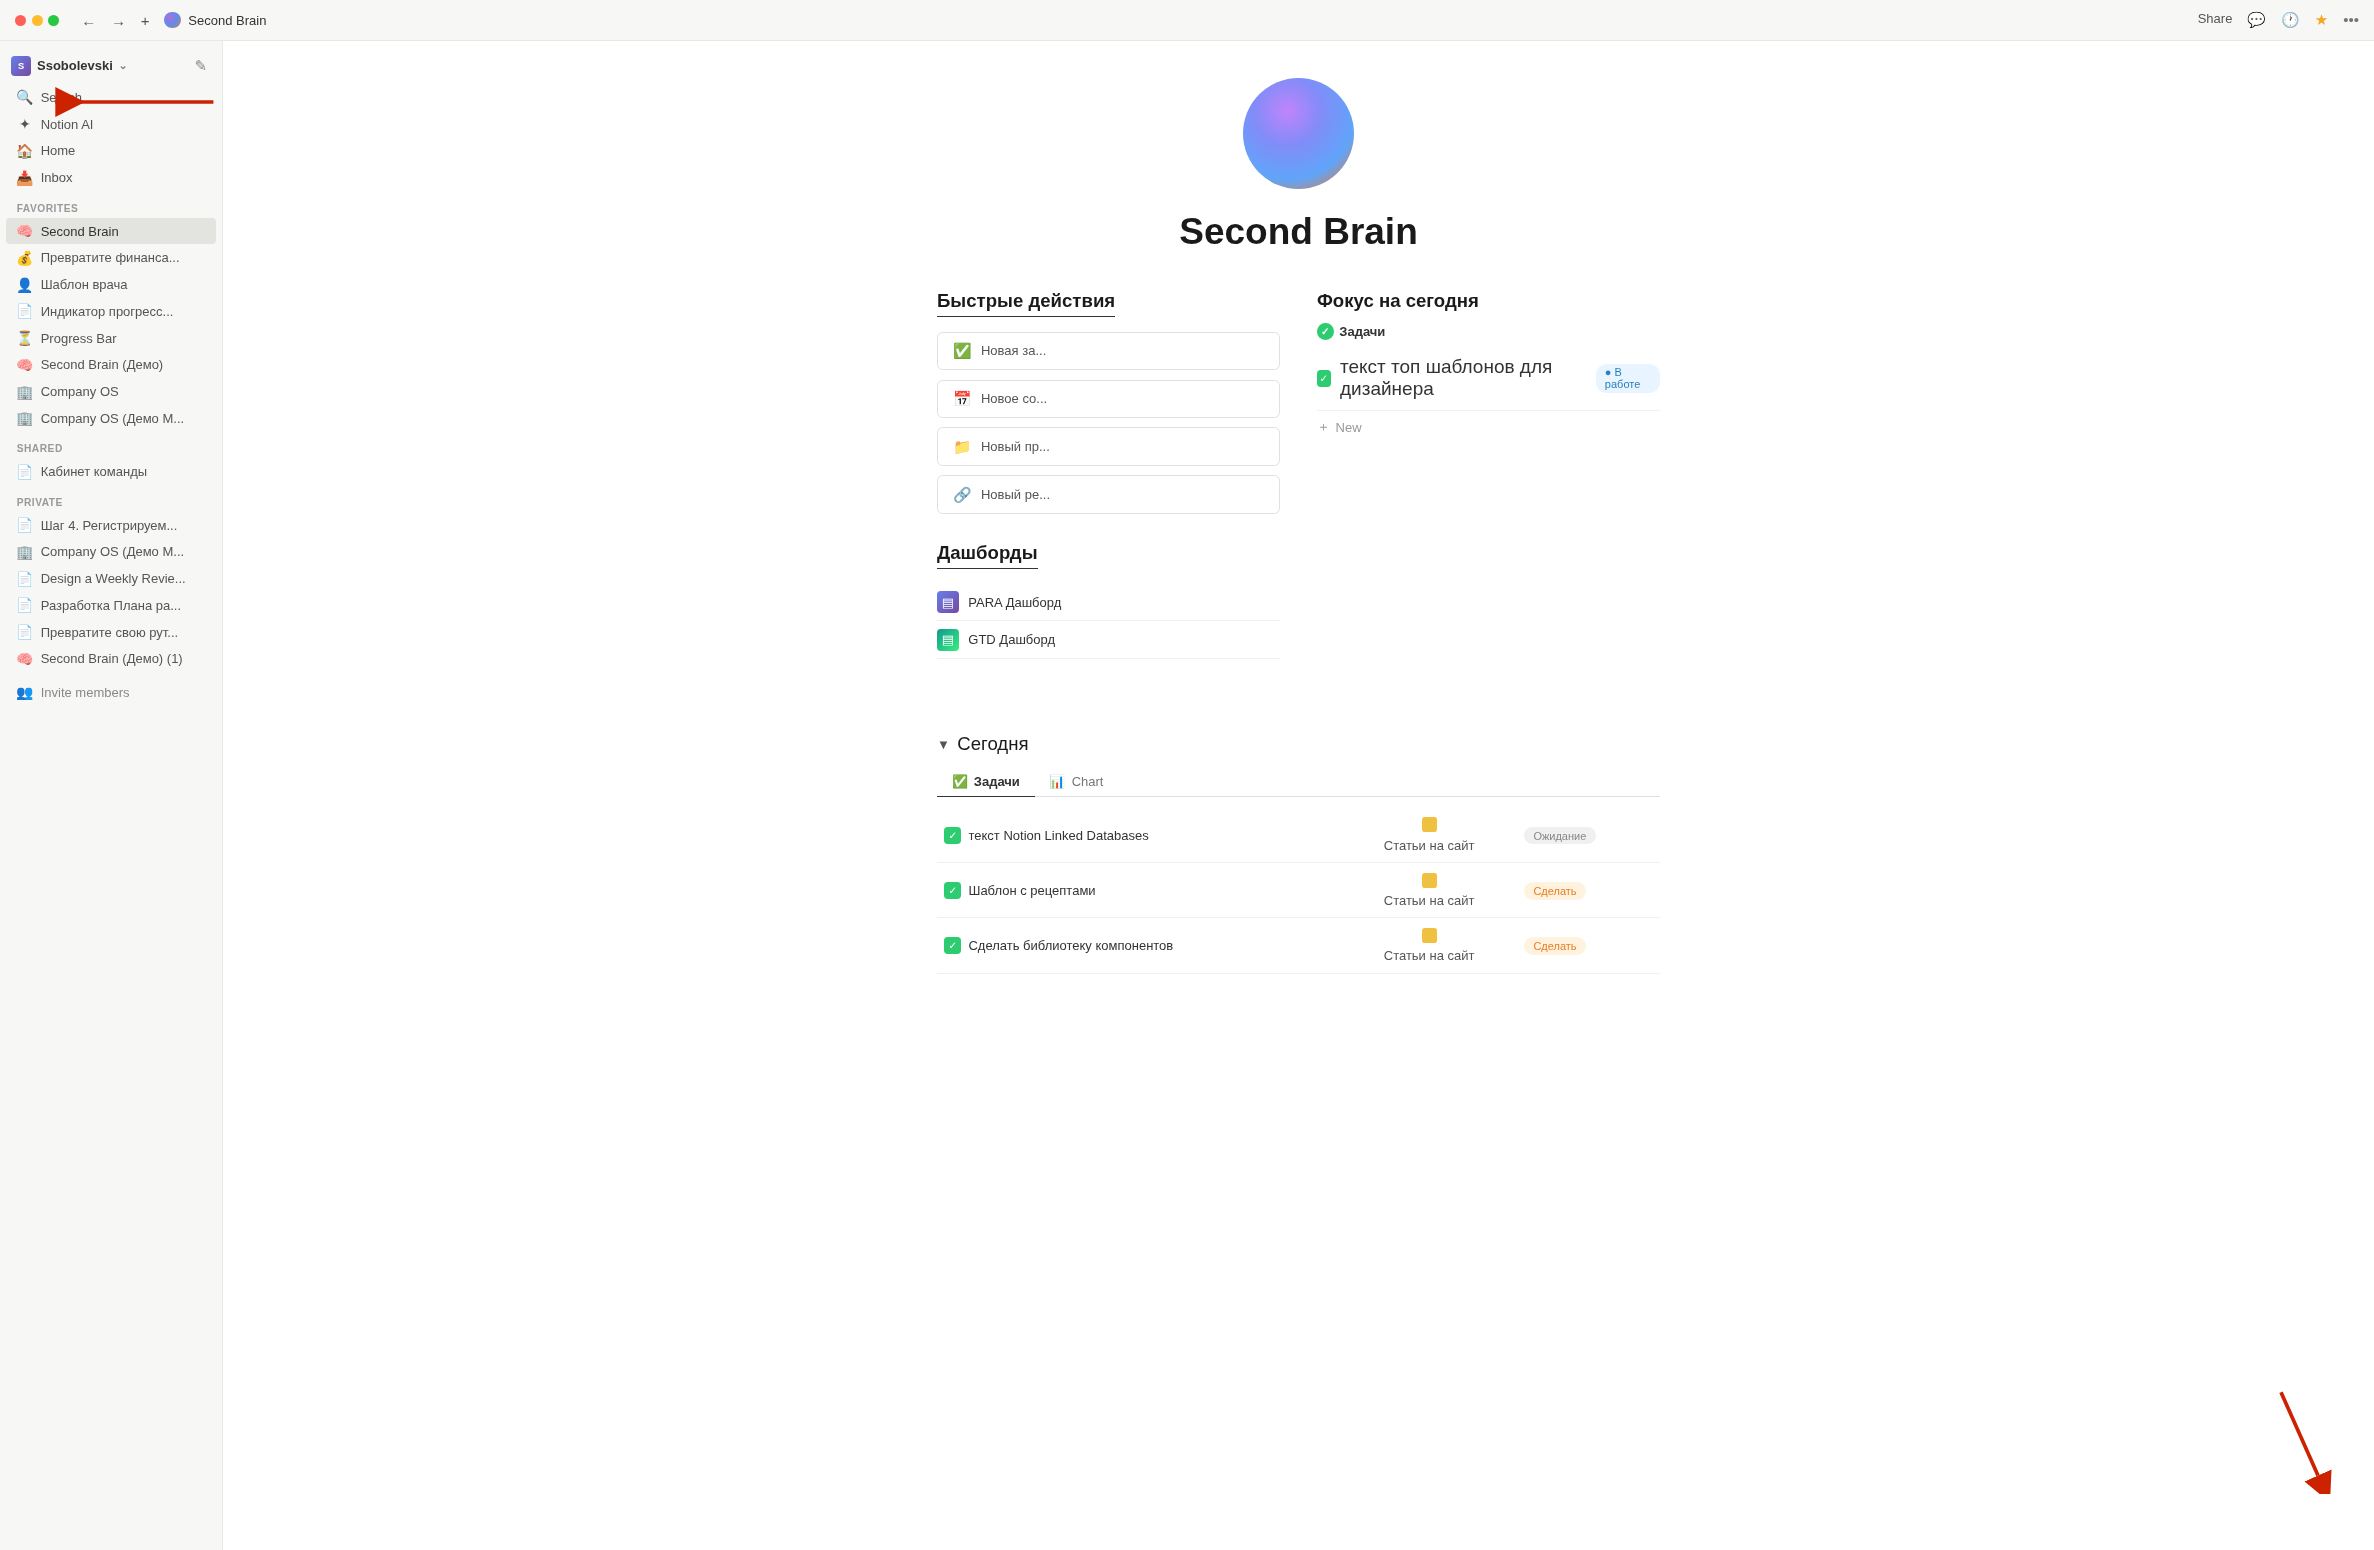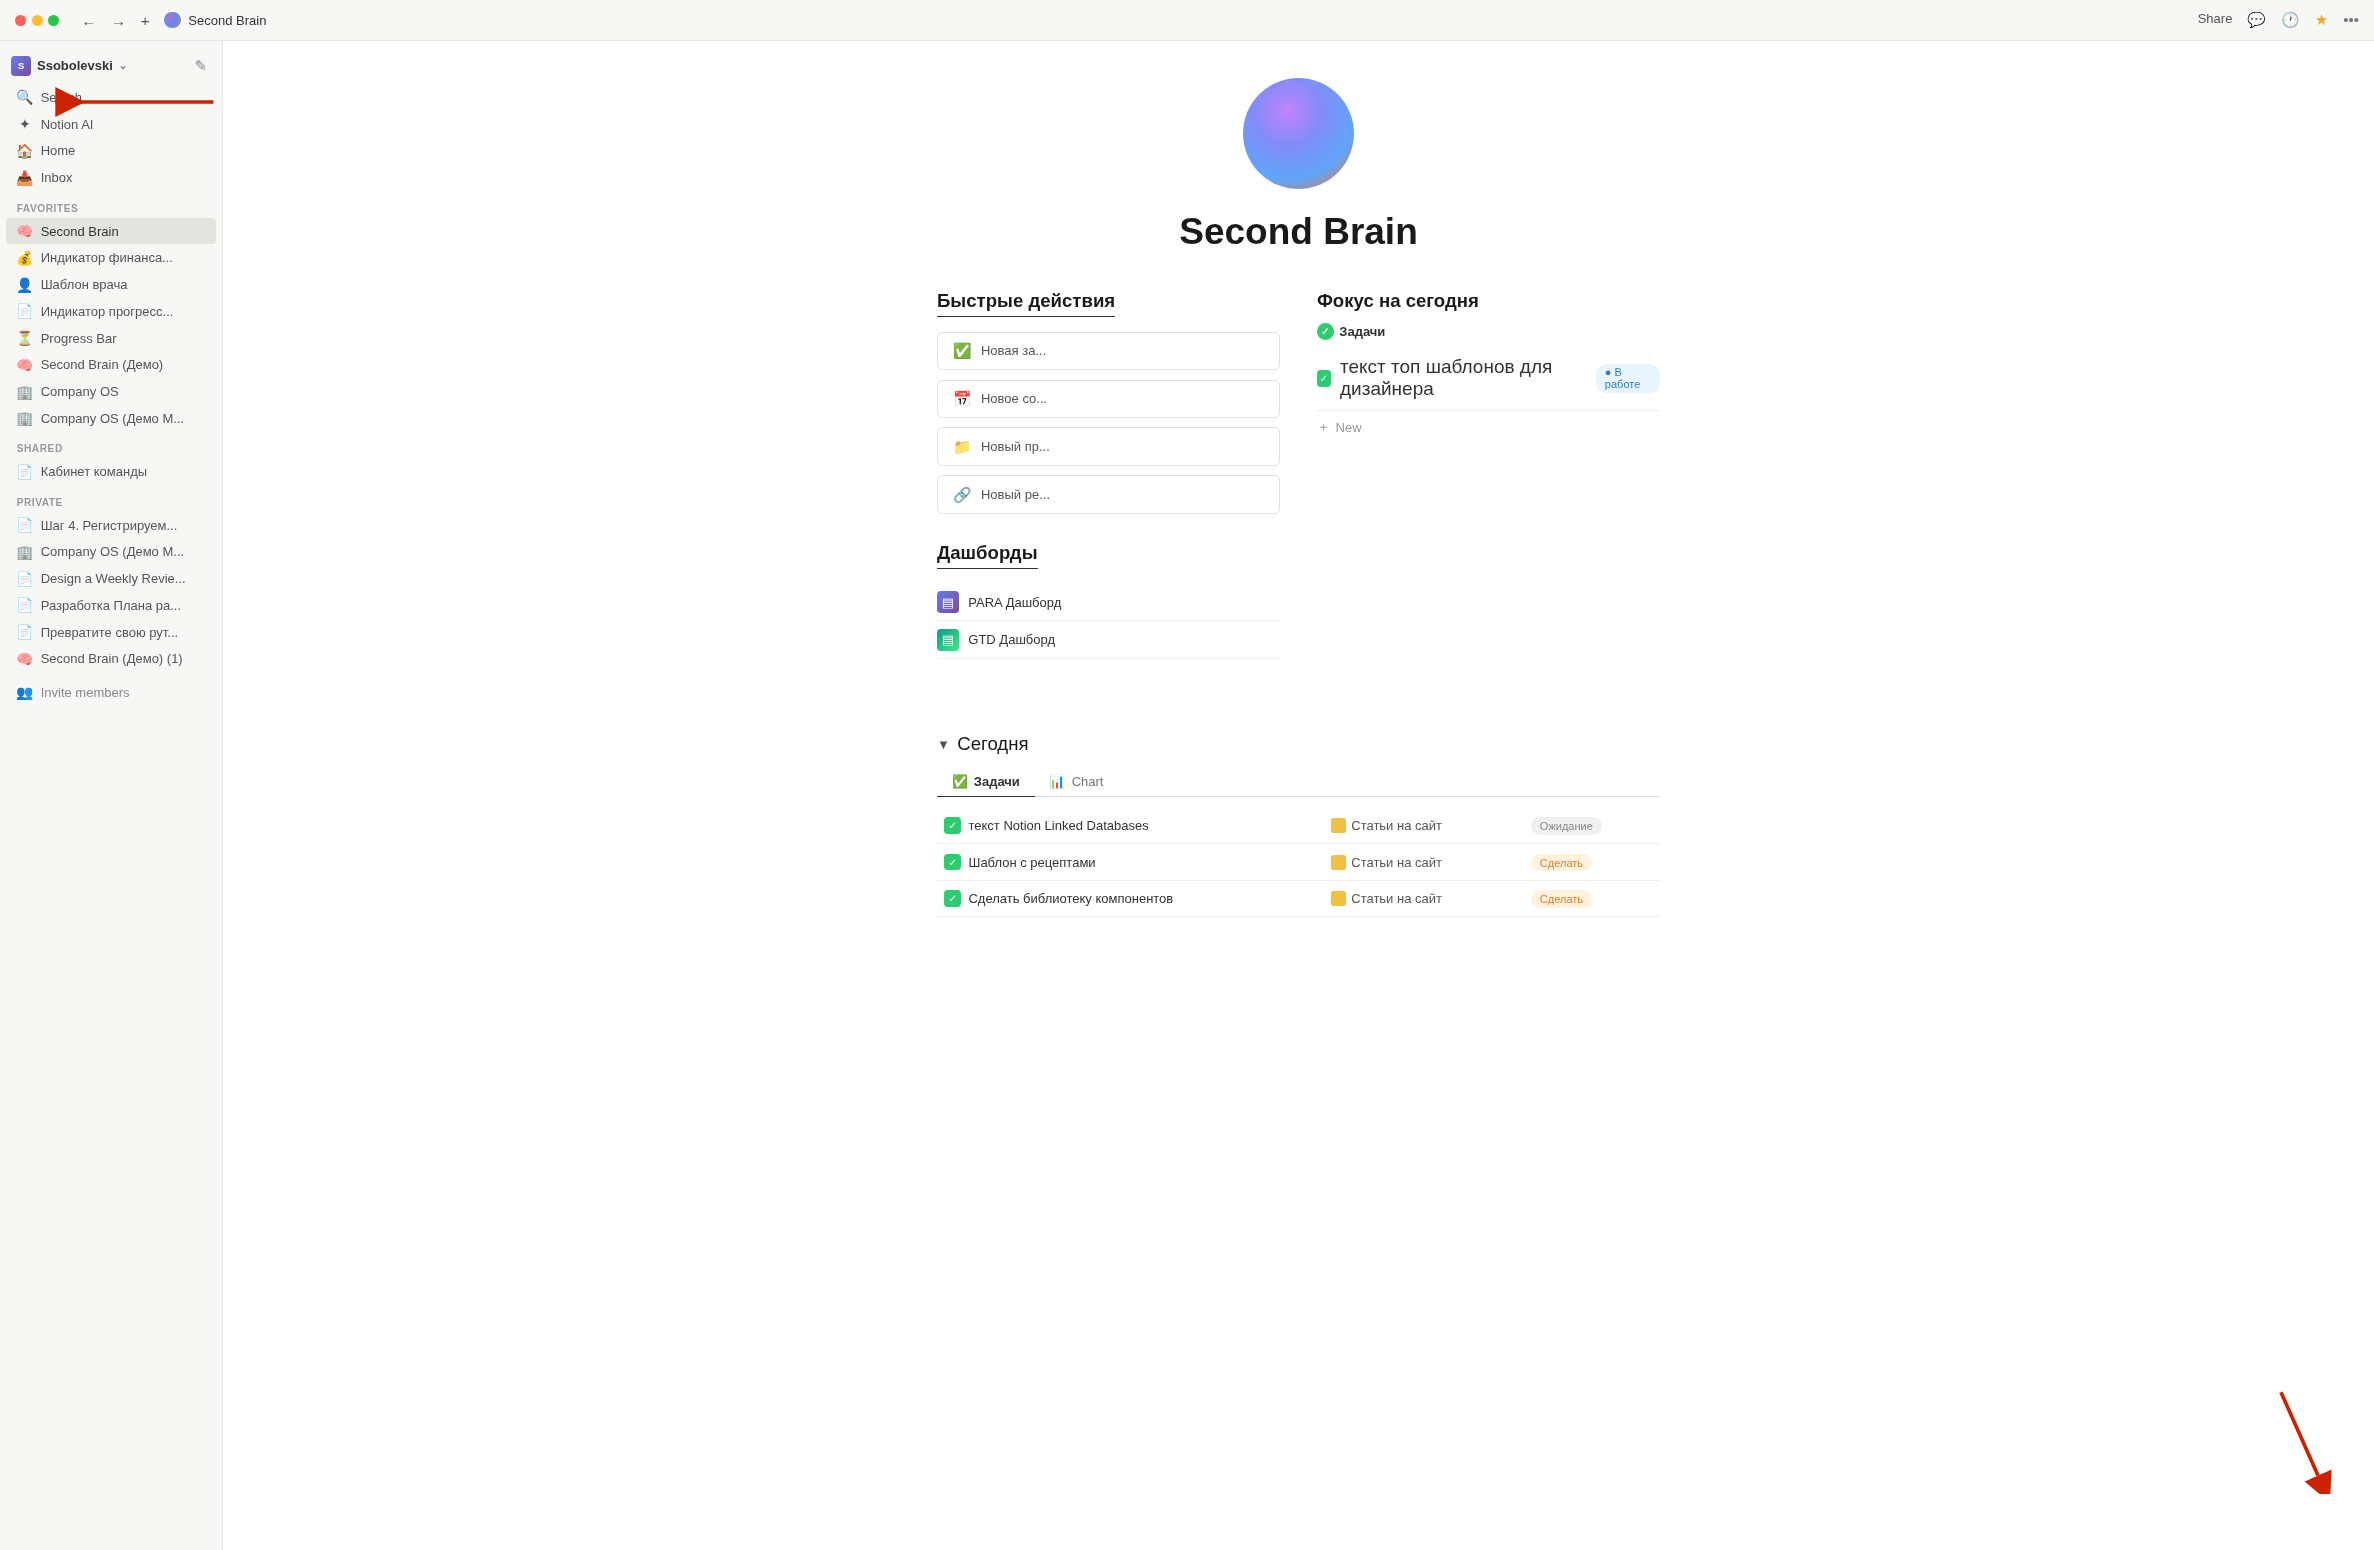--- a/index.html
+++ b/index.html
@@ -109,21 +109,21 @@
     .chevron { color: #555; font-size: 13px; }
     .today-title { font-size: 18.6px; font-weight: 400; color: #1a1a1a; }
 
     .today-tabs { display: flex; gap: 0; border-bottom: 0.9px solid #e0e0e0; margin-bottom: 11px; }
     .today-tab { padding: 7.4px 15px; font-size: 13px; color: #777; cursor: pointer; display: flex; align-items: center; gap: 5.6px; }
     .today-tab.active { color: #333; font-weight: 600; border-bottom: 1.9px solid #333; margin-bottom: -0.9px; }
 
     .today-table { width: 100%; border-collapse: collapse; }
     .today-table td { padding: 9.3px 7.4px; font-size: 13px; border-bottom: 0.9px solid #f0f0f0; }
     .today-table .col-task { color: #333; display: flex; align-items: center; gap: 7.4px; }
-    .today-table .col-category { color: #555; display: flex; align-items: center; gap: 5.6px; }
+    .today-table .col-category { color: #555; display: flex; align-items: center; gap: 5.6px; flex-direction: column; }
     .category-icon { width: 15px; height: 15px; background: #f0c040; border-radius: 2.8px; display: inline-block; }
     .dash-item { display: flex; align-items: center; gap: 9.3px; padding: 7.4px 0; border-bottom: 0.9px solid #f0f0f0; cursor: pointer; color: #333; font-size: 13px; }
     .dash-icon { width: 22px; height: 22px; border-radius: 3.7px; display: flex; align-items: center; justify-content: center; font-size: 13px; }
     .dash-para { background: linear-gradient(135deg, #667eea, #764ba2); color: white; }
     .dash-gtd { background: linear-gradient(135deg, #11998e, #38ef7d); color: white; }
 
     
     .arrow-annotation {
       position: fixed;
       top: 74px; left: 46px;
@@ -195,21 +195,21 @@
     </div>
 
     <div class="sidebar-section-label">Favorites</div>
 
     <div class="sidebar-item active">
       <span class="sidebar-item-icon">🧠</span>
       <span>Second Brain</span>
     </div>
     <div class="sidebar-item">
       <span class="sidebar-item-icon">💰</span>
-      <span>Индикатор финанса...</span>
+      <span>Превратите финанса...</span>
     </div>
     <div class="sidebar-item">
       <span class="sidebar-item-icon">👤</span>
       <span>Шаблон врача</span>
     </div>
     <div class="sidebar-item">
       <span class="sidebar-item-icon">📄</span>
       <span>Индикатор прогресс...</span>
     </div>
     <div class="sidebar-item">

